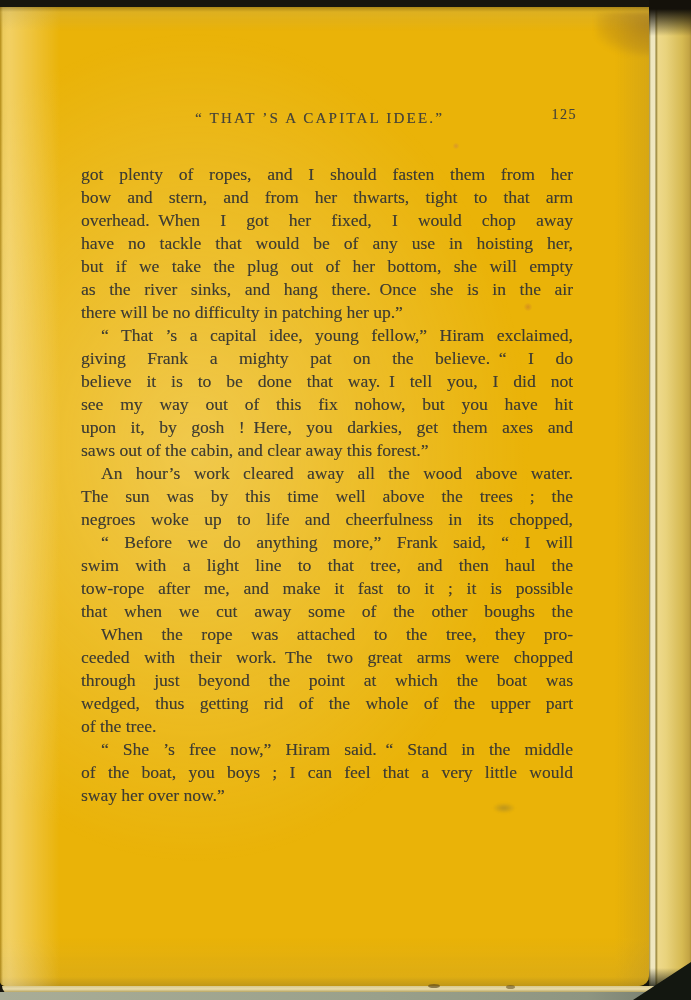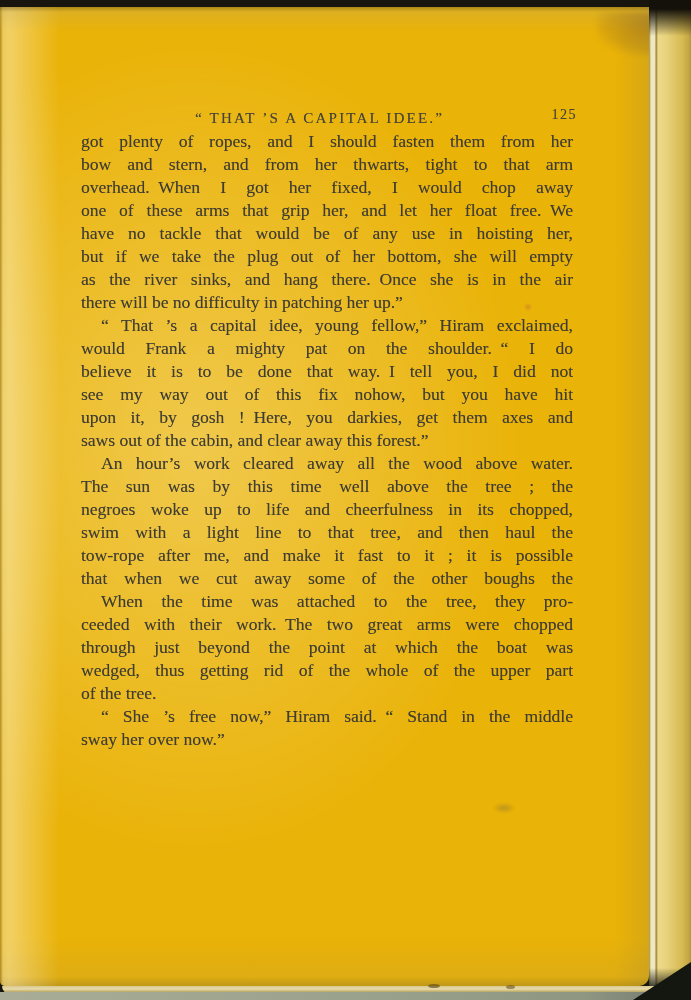--- a/index.html
+++ b/index.html
@@ -72,21 +72,21 @@
   .running-head { position:relative; margin-top:100px; height:21px; color:#46443a; }
   .running-head .title {
     position:absolute; left:50%; transform:translateX(-53%); top:3px;
     font-size:15px; letter-spacing:2.2px; white-space:nowrap;
     text-shadow:.2px .2px .5px rgba(62,58,46,.45);
   }
   .running-head .folio {
     position:absolute; right:-4px; top:0; font-size:14px; letter-spacing:1.5px;
     text-shadow:.2px .2px .5px rgba(62,58,46,.45);
   }
-  .page-body { margin-top:2px; color:#3f3d33; }
+  .page-body { margin-top:35px; color:#3f3d33; }
   .line {
     font-size:17.5px; line-height:23px;
     text-align:justify; text-align-last:justify;
     text-shadow:.2px .2px .5px rgba(60,56,45,.45);
   }
   .line.last { text-align-last:left;font-family:Liberation Serif, serif; }
   .line.first-indent { padding-left:20px; }
 </style>
 </head>
 <body>
@@ -98,53 +98,54 @@
     <div class="content">
       <div class="running-head">
         <span class="title">“ THAT ’S A CAPITAL IDEE.”</span>
         <span class="folio">125</span>
       </div>
       <div class="page-body">
           <div class="para">
             <div class="line">got plenty of ropes, and I should fasten them from her</div>
             <div class="line">bow and stern, and from her thwarts, tight to that arm</div>
             <div class="line">overhead. When I got her fixed, I would chop away</div>
-            <div class="line">one of these arms that grip her, and let her float free. We</div>
             <div class="line">have no tackle that would be of any use in hoisting her,</div>
             <div class="line">but if we take the plug out of her bottom, she will empty</div>
             <div class="line">as the river sinks, and hang there. Once she is in the air</div>
             <div class="line last">there will be no difficulty in patching her up.”</div>
           </div>
           <div class="para">
             <div class="line first-indent">“ That ’s a capital idee, young fellow,” Hiram exclaimed,</div>
-            <div class="line">would Frank a mighty pat on the shoulder. “ I do</div>
+            <div class="line">giving Frank a mighty pat on the believe. “ I do</div>
             <div class="line">believe it is to be done that way. I tell you, I did not</div>
             <div class="line">see my way out of this fix nohow, but you have hit</div>
             <div class="line">upon it, by gosh ! Here, you darkies, get them axes and</div>
             <div class="line last">saws out of the cabin, and clear away this forest.”</div>
           </div>
           <div class="para">
             <div class="line first-indent">An hour’s work cleared away all the wood above water.</div>
-            <div class="line">The sun was by this time well above the tree ; the</div>
+            <div class="line">The sun was by this time well above the trees ; the</div>
             <div class="line">negroes woke up to life and cheerfulness in its chopped,</div>
           </div>
           <div class="para">
+            <div class="line first-indent">“ Before we do anything more,” Frank said, “ I will</div>
             <div class="line">swim with a light line to that tree, and then haul the</div>
             <div class="line">tow-rope after me, and make it fast to it ; it is possible</div>
             <div class="line">that when we cut away some of the other boughs the</div>
           </div>
           <div class="para">
-            <div class="line first-indent">When the time was attached to the tree, they pro-</div>
+            <div class="line first-indent">When the rope was attached to the tree, they pro-</div>
             <div class="line">ceeded with their work. The two great arms were chopped</div>
             <div class="line">through just beyond the point at which the boat was</div>
             <div class="line">wedged, thus getting rid of the whole of the upper part</div>
             <div class="line last">of the tree.</div>
           </div>
           <div class="para">
             <div class="line first-indent">“ She ’s free now,” Hiram said. “ Stand in the middle</div>
+            <div class="line">of the boat, you boys ; I can feel that a very little would</div>
             <div class="line last">sway her over now.”</div>
           </div>
         </div>
     </div>
 
     <div class="stain stain-top-right"></div>
     <div class="stain spot-a"></div>
     <div class="stain spot-b"></div>
     <div class="stain smudge-c"></div>
   </div>

